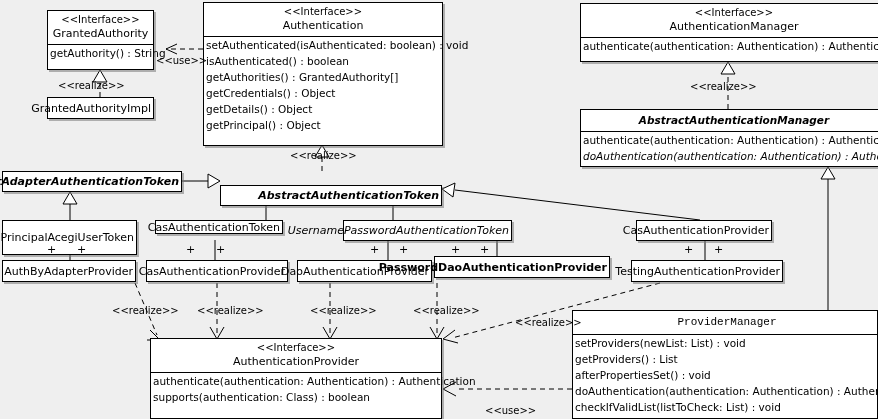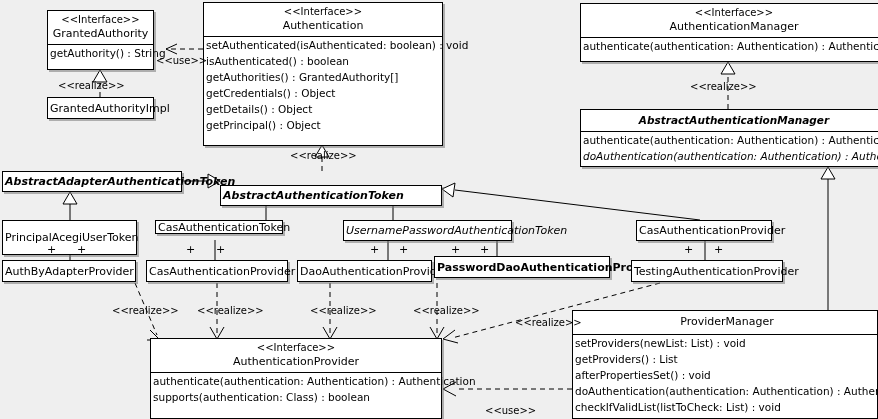--- a/index.html
+++ b/index.html
@@ -48,21 +48,21 @@
     font-size:10.5px;
     line-height:16px;
     white-space:nowrap;
     padding-left:2px;
     color:#000;
   }
   .uml .op.it{font-style:italic;}
 
   
   .uml.simple{
-    display:flex;align-items:center;justify-content:flex-start;
+    display:flex;align-items:center;justify-content:flex-end;
   }
   .uml.simple .cname{font-size:11px;padding:0 2px;}
 
   
   .lbl{
     position:absolute;
     font-size:10px;
     color:#000;
     white-space:nowrap;
     z-index:6;
@@ -304,21 +304,21 @@
       <span class="stereo">&lt;&lt;Interface&gt;&gt;</span>
       <span class="cname">AuthenticationProvider</span>
     </div>
     <div class="sep ops">
       <div class="op">authenticate(authentication: Authentication) : Authentication</div>
       <div class="op">supports(authentication: Class) : boolean</div>
     </div>
   </div>
 
   <div class="uml" style="left:572px;top:310px;width:306px;height:109px;">
-    <div class="hdr" style="padding:4px 0 5px 4px;">
+    <div class="hdr" style="padding:4px 0 5px 4px;font-family:Liberation Mono, monospace;">
       <span class="cname">ProviderManager</span>
     </div>
     <div class="sep ops">
       <div class="op">setProviders(newList: List) : void</div>
       <div class="op">getProviders() : List</div>
       <div class="op">afterPropertiesSet() : void</div>
       <div class="op">doAuthentication(authentication: Authentication) : Authentication</div>
       <div class="op">checkIfValidList(listToCheck: List) : void</div>
     </div>
   </div>

